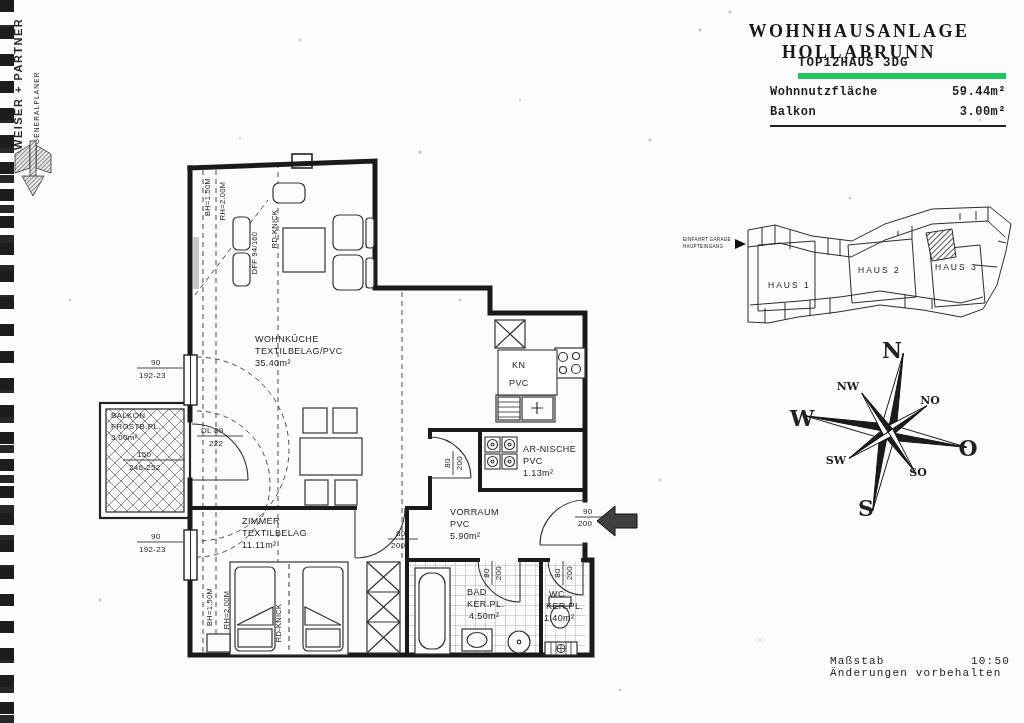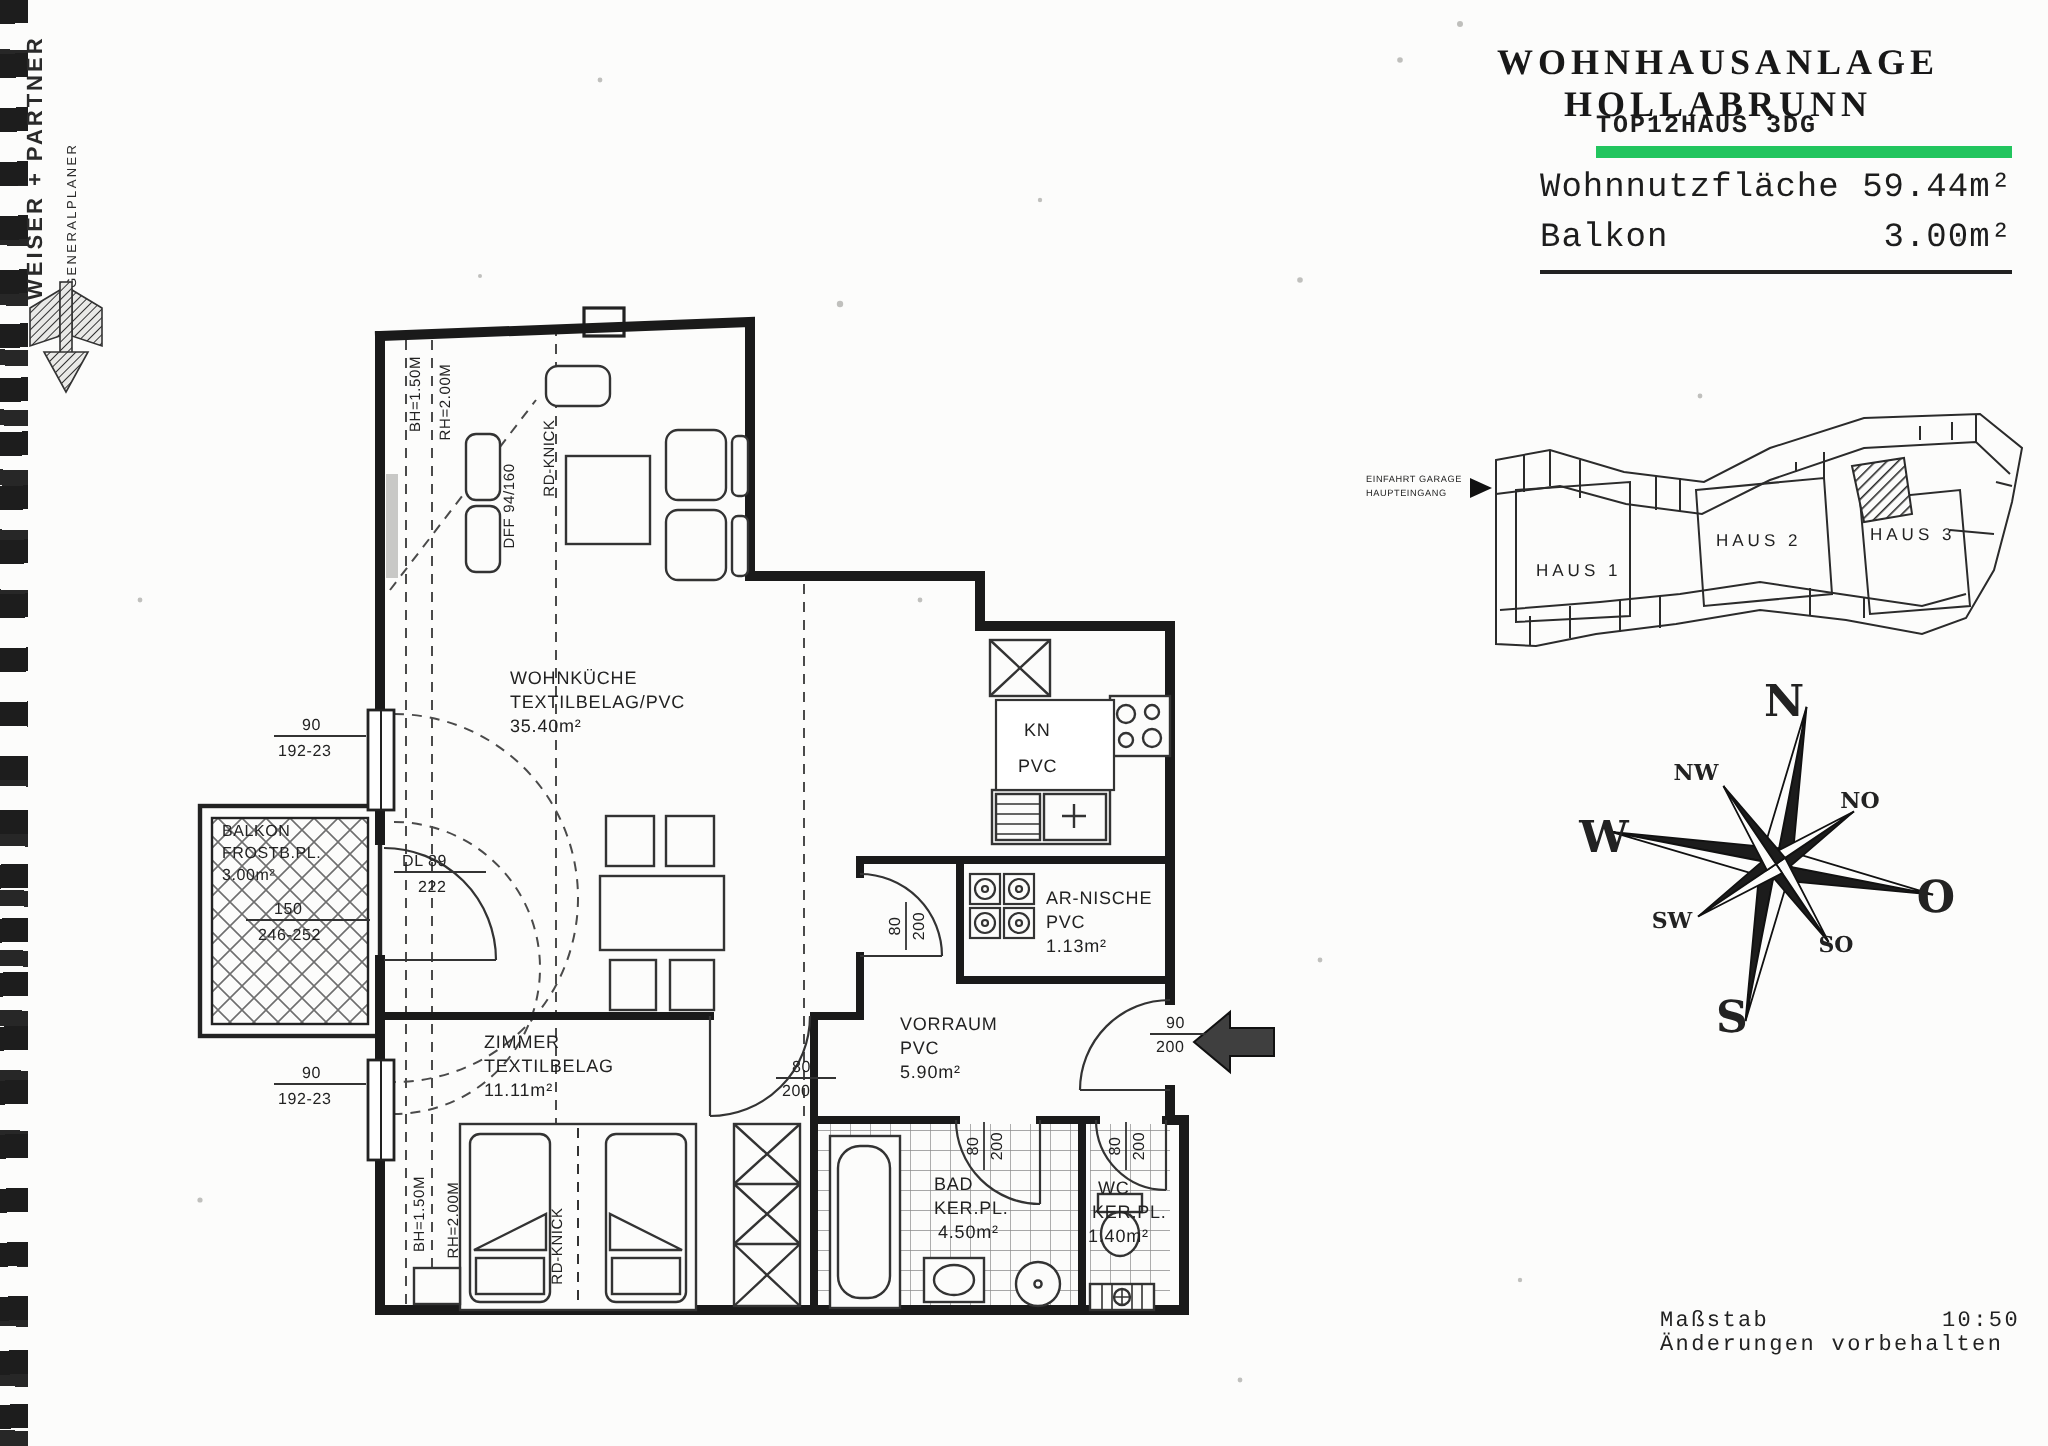--- a/index.html
+++ b/index.html
@@ -15,21 +15,21 @@
   .vtext{position:absolute;transform:rotate(-90deg);transform-origin:left bottom;white-space:nowrap;}
   .firm{left:24px;top:138px;font-size:11px;font-weight:bold;letter-spacing:1.5px;color:#2a2a2a;}
   .role{left:40px;top:137px;font-size:6.5px;letter-spacing:1.2px;color:#2a2a2a;}
   
   .title{position:absolute;left:700px;top:21px;width:318px;text-align:center;
          font-family:"Liberation Serif",serif;font-weight:bold;font-size:18px;letter-spacing:2.5px;color:#181818;}
   .info-table{position:absolute;left:770px;top:56px;width:236px;
               font-family:"Liberation Mono","DejaVu Sans Mono",monospace;color:#1d1d1d;}
   .it-head{display:flex;font-size:12.5px;font-weight:bold;
            letter-spacing:1px;border-bottom:6px solid #22c55e;padding-bottom:3px;margin-left:28px;}
-  .it-row{display:flex;justify-content:space-between;font-size:17px;padding-top:6px;letter-spacing:.5px;}
+  .it-row{display:flex;justify-content:space-between;font-size:12px;padding-top:6px;letter-spacing:.5px;font-weight:bold;}
   .it-row.last{border-bottom:2px solid #222;padding-bottom:6px;}
   
   .footer{position:absolute;left:830px;top:655px;width:180px;
           font-family:"Liberation Mono","DejaVu Sans Mono",monospace;font-size:11px;
           letter-spacing:1.2px;color:#222;}
   .footer .l1{display:flex;justify-content:space-between;}
   svg{position:absolute;}
   text{fill:#222;}
   .plabel{font-size:9px;letter-spacing:.4px;}
   .plabel-s{font-size:8px;letter-spacing:.3px;}

